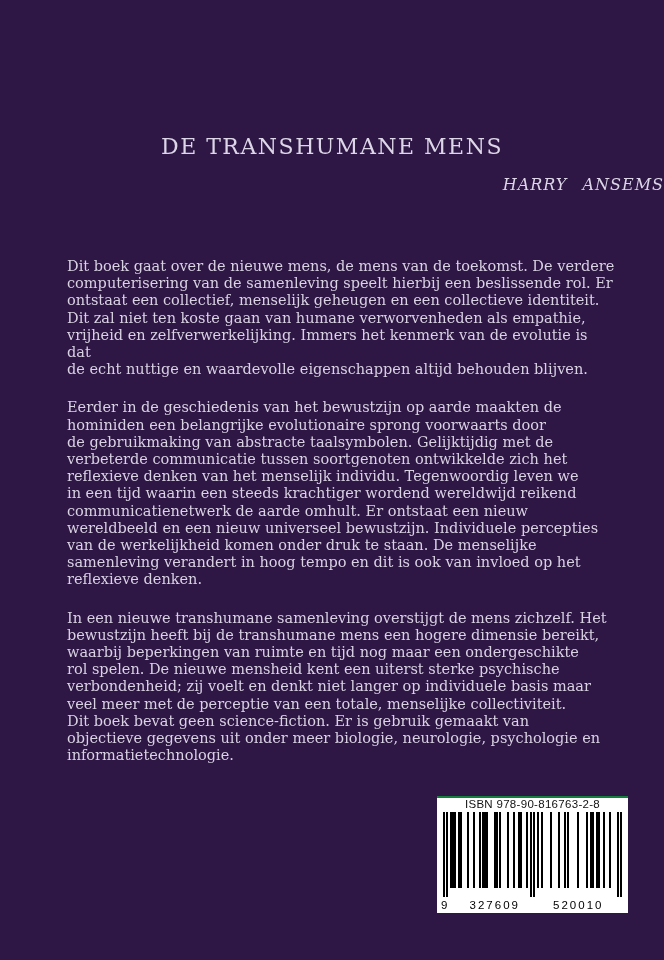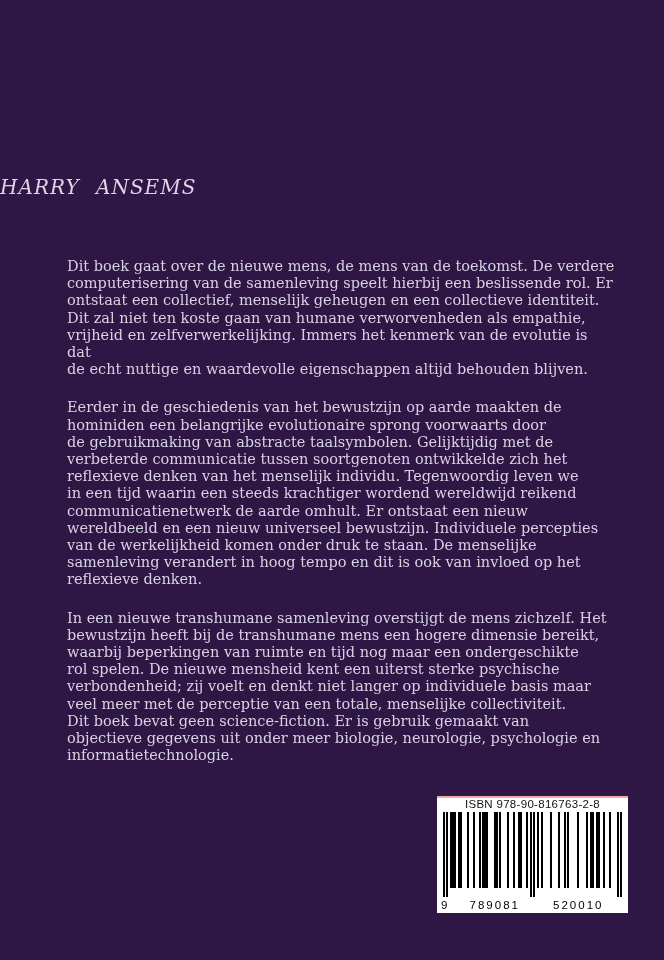--- a/index.html
+++ b/index.html
@@ -23,22 +23,22 @@
     font-weight: normal;
     letter-spacing: 1.5px;
     color: #ddd6e8;
   }
   .book-author {
     position: absolute;
     top: 175px;
     left: 0;
     width: 100%;
     margin: 0;
-    text-align: left;
-    font-size: 20px;
+    text-align: right;
+    font-size: 16px;
     font-weight: normal;
     font-style: italic;
     letter-spacing: 1px;
     word-spacing: 9px;
     color: #ddd6e8;
   }
   .body-text {
     position: absolute;
     top: 258px;
     left: 67px;
@@ -51,21 +51,21 @@
     margin: 0 0 21px 0;
     white-space: pre-line;
   }
   .barcode-box {
     position: absolute;
     left: 437px;
     top: 796px;
     width: 191px;
     height: 117px;
     background: #ffffff;
-    border-top: 2px solid #fca5a5;
+    border-top: 2px solid #15803d;
     box-sizing: border-box;
   }
   .isbn-label {
     margin-top: 0px;
     text-align: center;
     font-family: "Liberation Sans", sans-serif;
     font-size: 11.5px;
     letter-spacing: 0.3px;
     color: #111111;
     line-height: 13px;
@@ -92,20 +92,21 @@
     color: #000000;
   }
   .digit-first { flex: none; width: 12px; text-align: left; }
   .digit-group { flex: 1; text-align: center; letter-spacing: 2px; }
 </style>
 </head>
 <body>
 
 <div class="cover">
 
+  <h1 class="book-title">DE TRANSHUMANE MENS</h1>
 
   <h2 class="book-author">HARRY  ANSEMS</h2>
 
   <div class="body-text">
     <p>Dit boek gaat over de nieuwe mens, de mens van de toekomst. De verdere
 computerisering van de samenleving speelt hierbij een beslissende rol. Er
 ontstaat een collectief, menselijk geheugen en een collectieve identiteit.
 Dit zal niet ten koste gaan van humane verworvenheden als empathie,
 vrijheid en zelfverwerkelijking. Immers het kenmerk van de evolutie is dat
 de echt nuttige en waardevolle eigenschappen altijd behouden blijven.</p>
@@ -225,18 +226,18 @@
         <div class="module bar"></div>
         <div class="module"></div>
         <div class="module"></div>
         <div class="module"></div>
         <div class="module bar guard"></div>
         <div class="module guard"></div>
         <div class="module bar guard"></div>
       </div>
     <div class="digits">
       <span class="digit-first">9</span>
-      <span class="digit-group">789081</span>
+      <span class="digit-group">327609</span>
       <span class="digit-group">520010</span>
     </div>
   </div>
 
 </div>
 
 </body></html>

